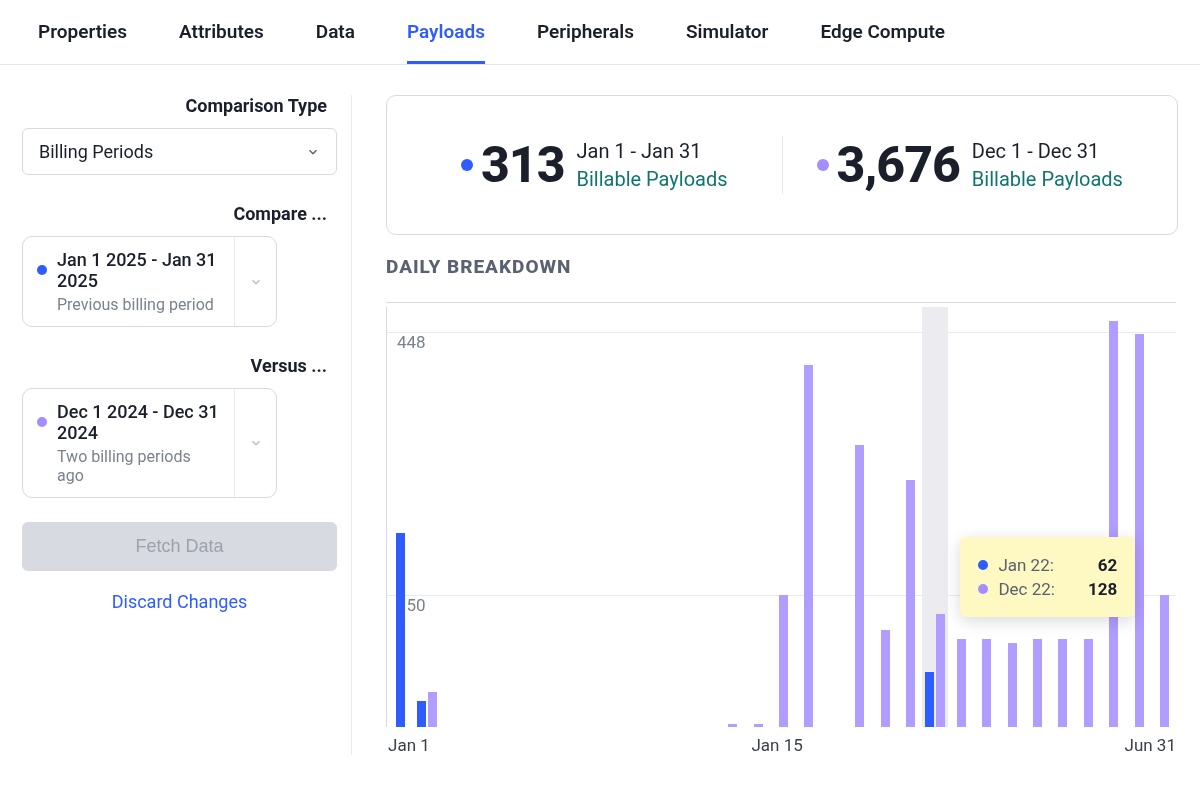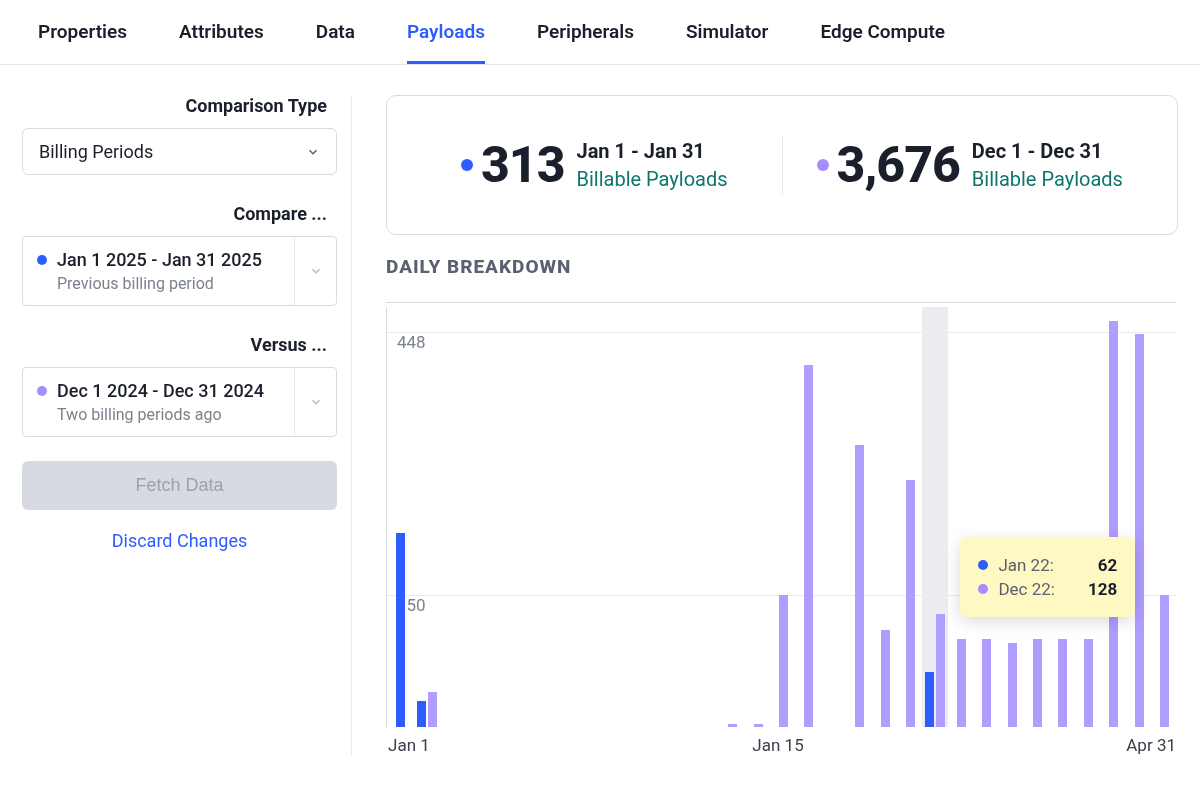--- a/index.html
+++ b/index.html
@@ -57,22 +57,22 @@
     cursor: pointer;
     width: 315px;
   }
   .chev {
     width: 14px; height: 14px;
     flex-shrink: 0;
   }
   .period-select {
     display: flex;
     border: 1px solid #d7dae0;
-    border-radius: 4px;
-    width: 315px;
+    border-radius: 10px;
+    width: 255px;
   }
   .period-main {
     flex: 1;
     padding: 12px 14px;
   }
   .period-row1 {
     display: flex;
     align-items: center;
     gap: 10px;
     font-size: 18px;
@@ -148,21 +148,21 @@
     display: flex;
     align-items: center;
     gap: 8px;
   }
   .big-num .dot { width: 12px; height: 12px; }
   .summary-text {
     display: flex;
     flex-direction: column;
     gap: 4px;
   }
-  .summary-range { font-size: 20px; font-weight: 700; color: #1a1f2b; }
+  .summary-range { font-size: 20px; font-weight: 400; color: #1a1f2b; }
   .summary-label { font-size: 20px; color: #0f766e; }
   .section-title {
     font-size: 19px;
     font-weight: 800;
     letter-spacing: 1px;
     color: #5a6170;
     margin-top: 20px;
     margin-bottom: 24px;
   }
   .chart-wrap {
@@ -473,17 +473,17 @@
             <div class="tt-row">
               <span class="dot" style="background: rgb(165, 140, 255);"></span>
               <span class="tt-label">Dec 22:</span>
               <span class="tt-val">128</span>
             </div>
           </div>
         </div>
       <div class="x-axis" id="xaxis">
           <span>Jan 1</span>
           <span>Jan 15</span>
-          <span>Apr 31</span>
+          <span>Jun 31</span>
         </div>
     </div>
   </div>
 </div>
 
 </body></html>

